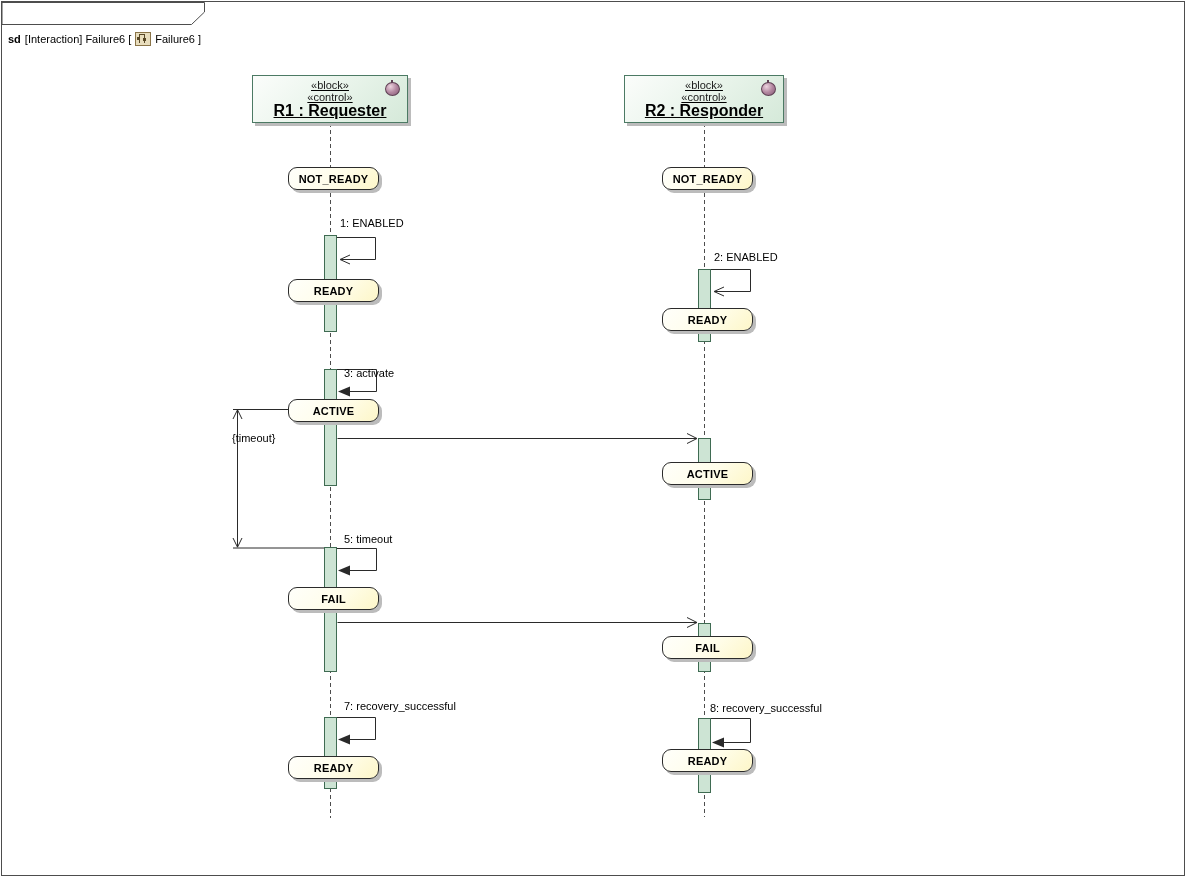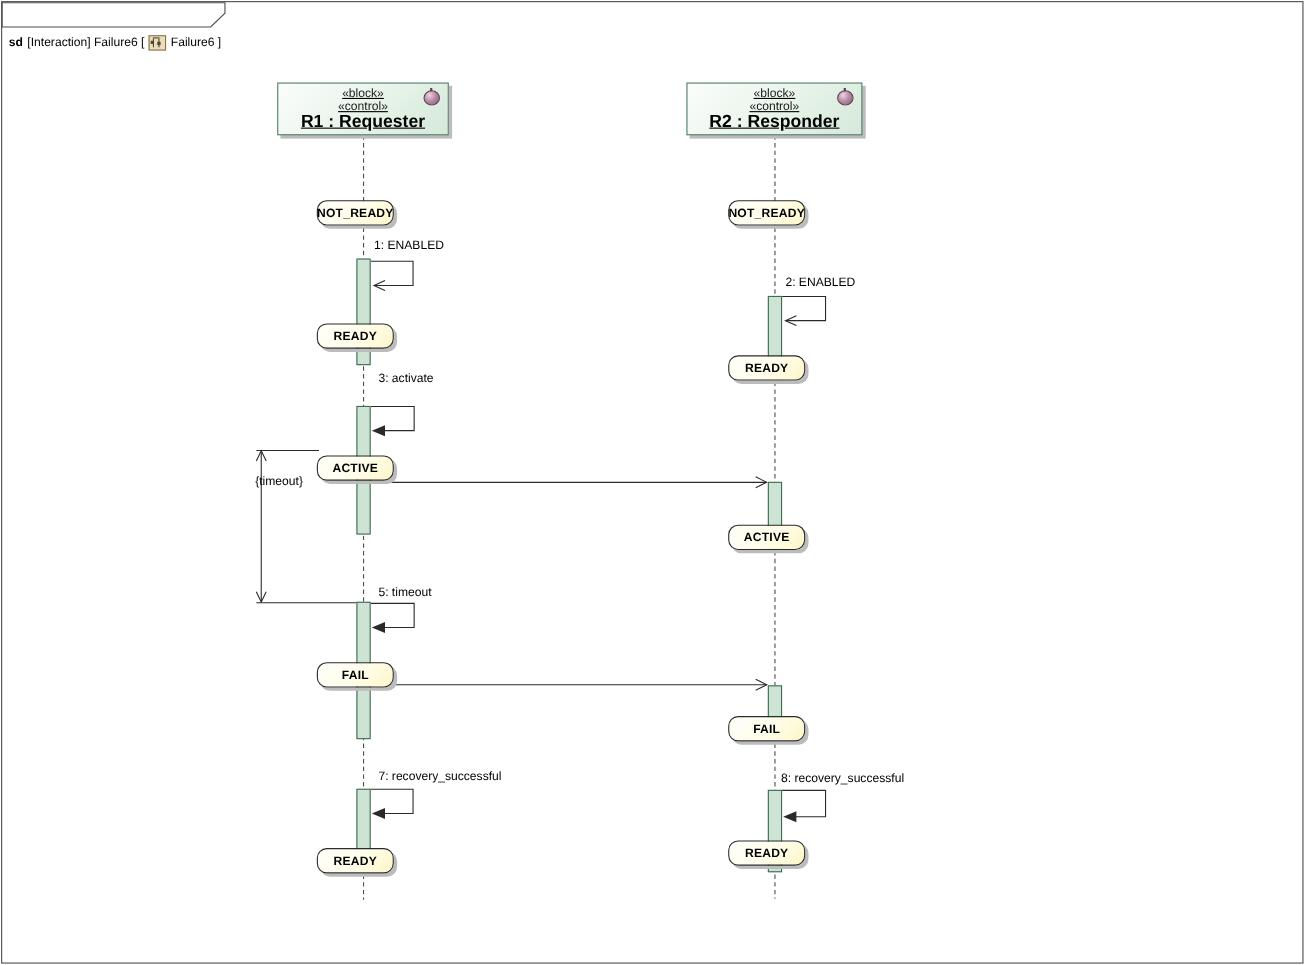--- a/index.html
+++ b/index.html
@@ -41,25 +41,25 @@
     border:1px solid #5f4054;
   }
   .ball::after{
     content:"";position:absolute;left:5px;top:-3px;width:2px;height:3px;background:#5f4054;
   }
   .bar{
     position:absolute;width:13px;z-index:2;box-sizing:border-box;
     background:#cde4d4;border:1px solid #3f6b52;
   }
   .state{
-    position:absolute;width:70px;height:23px;z-index:4;box-sizing:border-box;
+    position:absolute;width:91px;height:23px;z-index:4;box-sizing:border-box;
     border:1px solid #2b2b2b;border-radius:9px;
     background:linear-gradient(135deg,#fffffb 0%,#fffde9 55%,#fdf6c8 100%);
     box-shadow:3px 3px 0 #bcbcbc;
-    display:flex;align-items:center;justify-content:center;margin-top:15px;
+    display:flex;align-items:center;justify-content:center;
   }
   .state span{font-size:11px;font-weight:bold;color:#000;letter-spacing:.2px;}
   .mlabel{
     position:absolute;z-index:5;font-size:11px;color:#000;white-space:nowrap;
   }
   .mlabel.center{text-align:center;}
 </style>
 </head>
 <body>
 
@@ -179,19 +179,19 @@
     </div>
   <div class="state" style="left:662px;top:636px">
     <span>FAIL</span>
     </div>
   <div class="state" style="left:662px;top:749px">
     <span>READY</span>
     </div>
 
   <div class="mlabel" style="left:340px;top:217px">1: ENABLED</div>
   <div class="mlabel" style="left:714px;top:251px">2: ENABLED</div>
-  <div class="mlabel" style="left:344px;top:338px">3: activate</div>
+  <div class="mlabel" style="left:344px;top:367px">3: activate</div>
   <div class="mlabel" style="left:344px;top:533px">5: timeout</div>
   <div class="mlabel" style="left:344px;top:700px">7: recovery_successful</div>
   <div class="mlabel" style="left:710px;top:702px">8: recovery_successful</div>
 
   <div class="mlabel" style="left:232px;top:432px">{timeout}</div>
 </div>
 
 </body></html>

